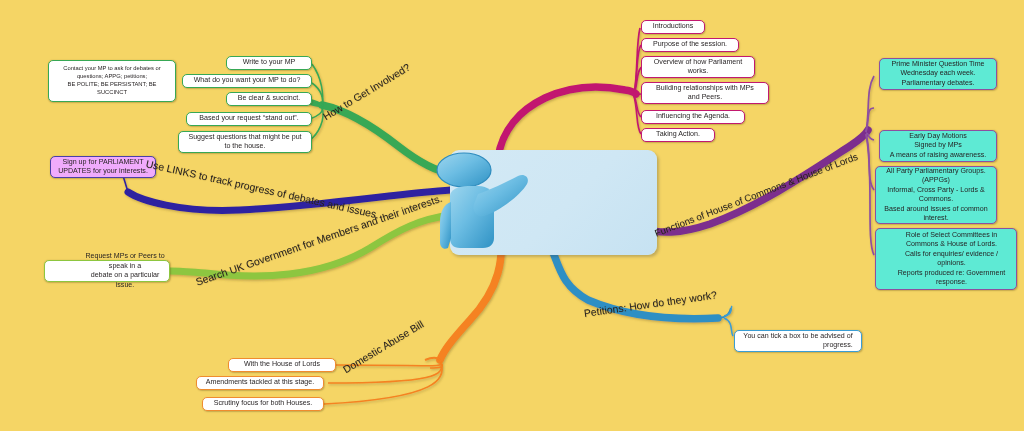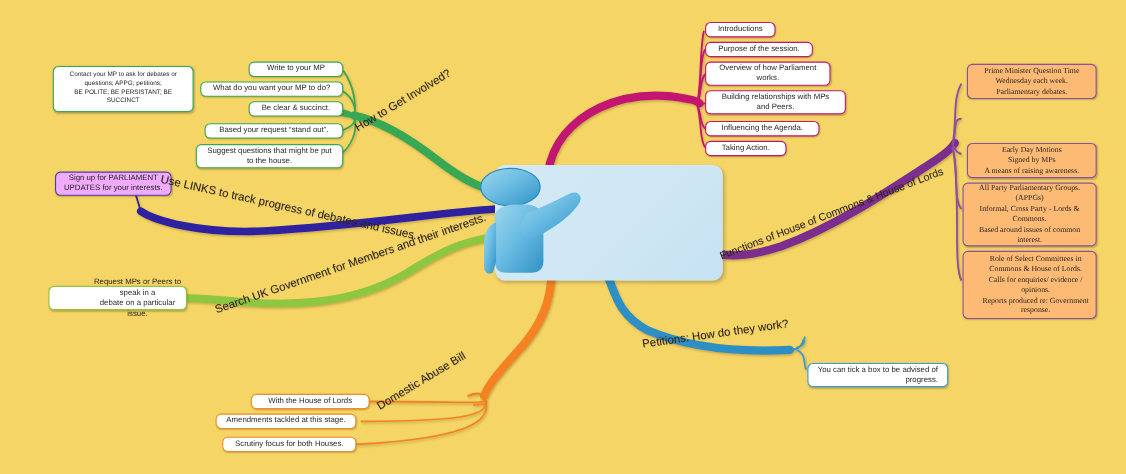--- a/index.html
+++ b/index.html
@@ -36,21 +36,21 @@
     justify-content: center;
     box-shadow: 0.7px 0.9px 1.4px rgba(90,70,20,0.30);
     white-space: pre-line;
   }
   .node.green  { border-color: #37a855; }
   .node.navy   { border-color: #4a3fa8; background: #f0abfc; margin-left: 28px; }
   .node.lime   { border-color: #8dc63f; padding-left: 40px; }
   .node.orange { border-color: #f08c2e; }
   .node.blue   { border-color: #3a9dd4; }
   .node.pink   { border-color: #c2196f; }
-  .node.purple { border-color: #8e4fa0; background: #fdba74; font-family: Liberation Serif, serif; }
+  .node.purple { border-color: #8e4fa0; background: #5eead4; }
 
   
   .blabel {
     position: absolute;
     color: #231f20;
     font-weight: 400;
     white-space: nowrap;
     transform-origin: left center;
     text-shadow: 0.4px 0.5px 0.8px rgba(120,95,30,0.35);
   }
@@ -211,21 +211,21 @@
 Parliamentary debates.</div>
   <div class="node purple" style="left:879px; top:130px; width:118px; height:32px;">Early Day Motions
 Signed by MPs
 A means of raising awareness.</div>
   <div class="node purple" style="left:875px; top:166px; width:122px; height:58px;">All Party Parliamentary Groups.
 (APPGs)
 Informal, Cross Party - Lords &amp;
 Commons.
 Based around issues of common
 interest.</div>
-  <div class="node purple" style="left:875px; top:228px; width:122px; height:62px;padding-left:15px;">Role of Select Committees in
+  <div class="node purple" style="left:875px; top:228px; width:142px; height:62px;padding-left:15px;">Role of Select Committees in
 Commons &amp;  House of Lords.
 Calls for enquiries/ evidence /
 opinions.
 Reports produced re: Government
 response.</div>
   <div class="blabel" style="left:655px; top:228px; font-size:9.6px; transform:rotate(-21deg);">Functions of House of Commons &amp; House of Lords</div>
 
 </div>
 
 </body></html>

